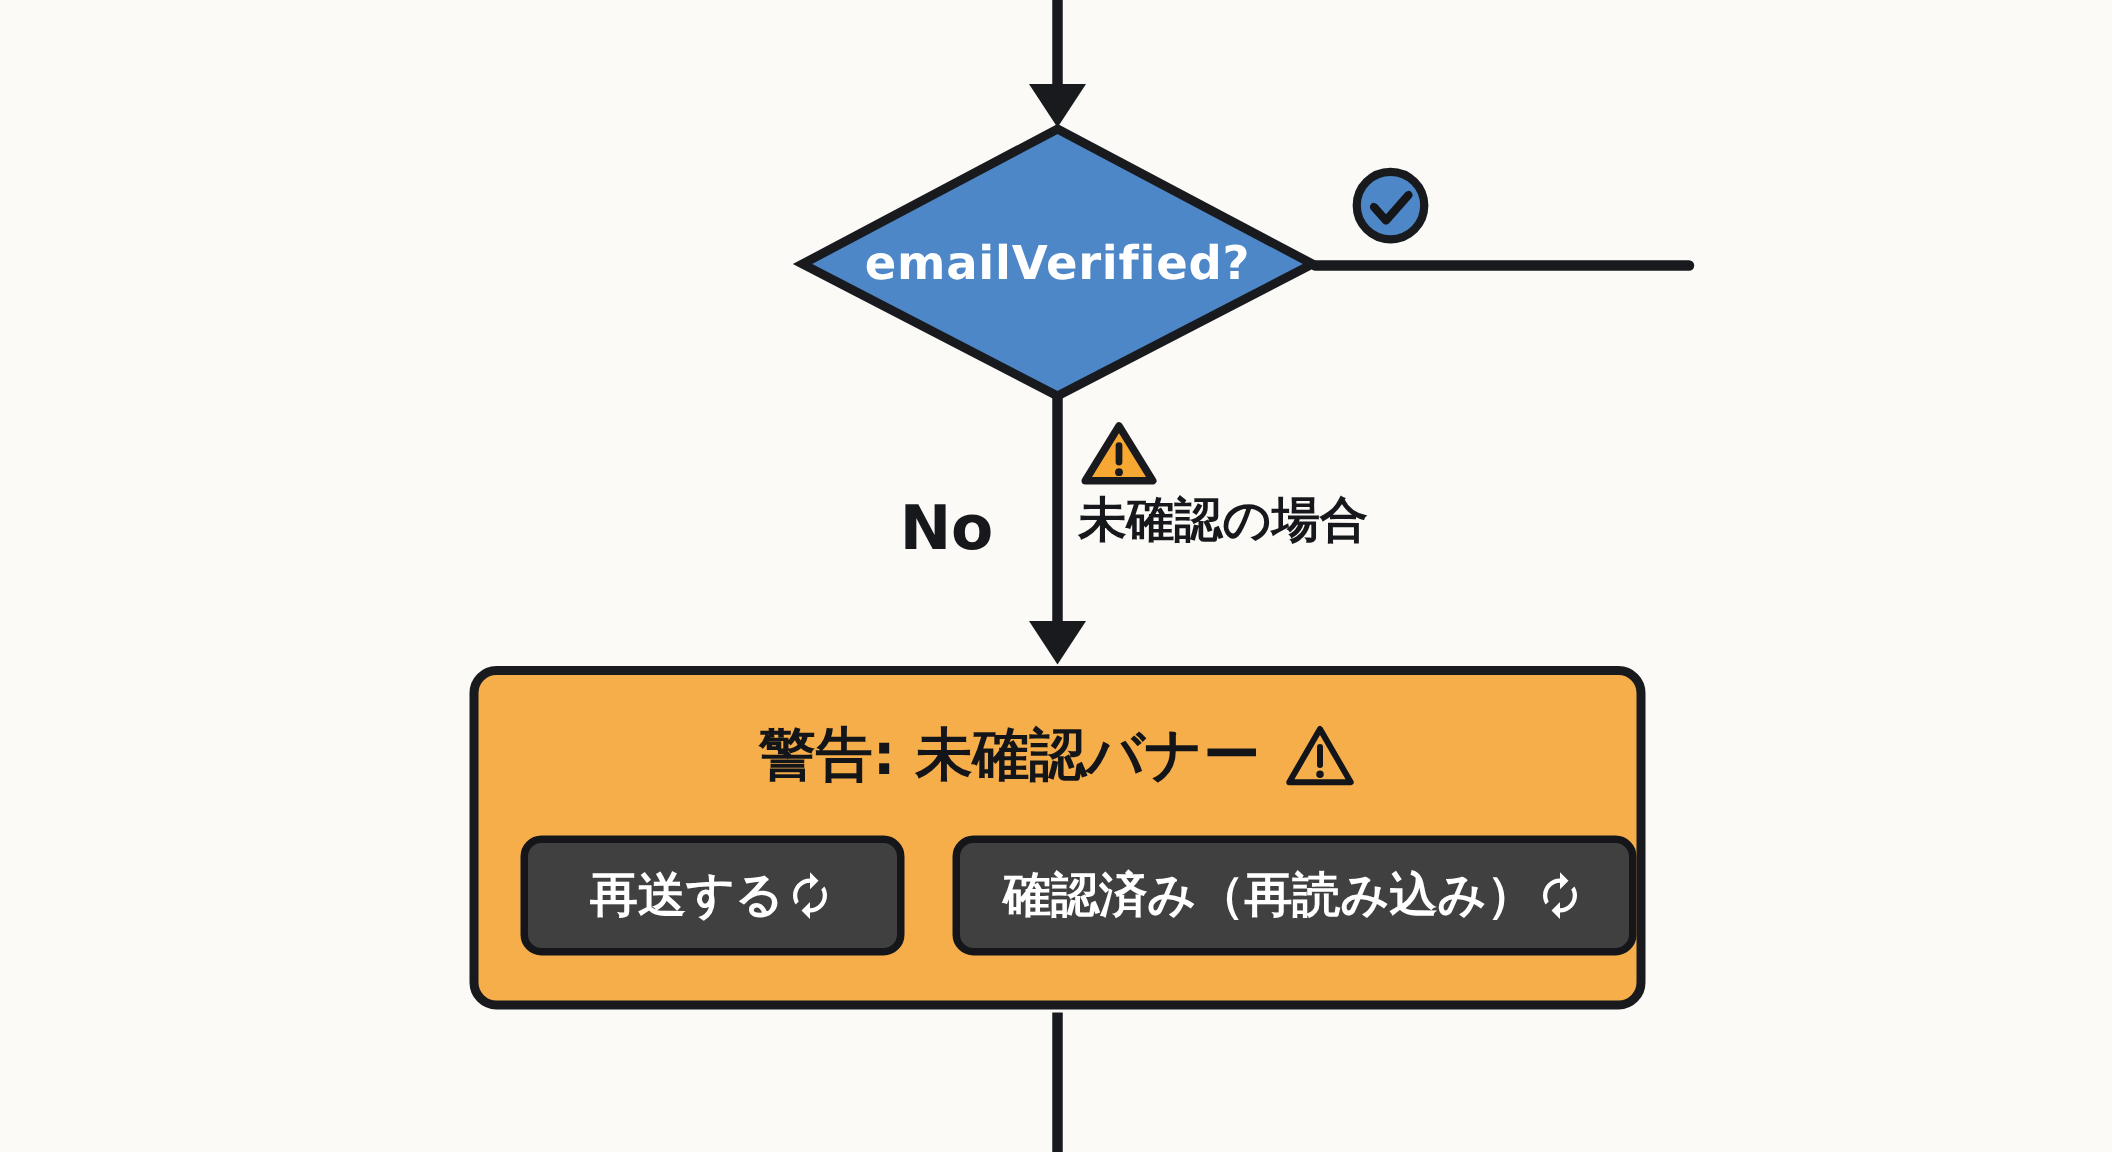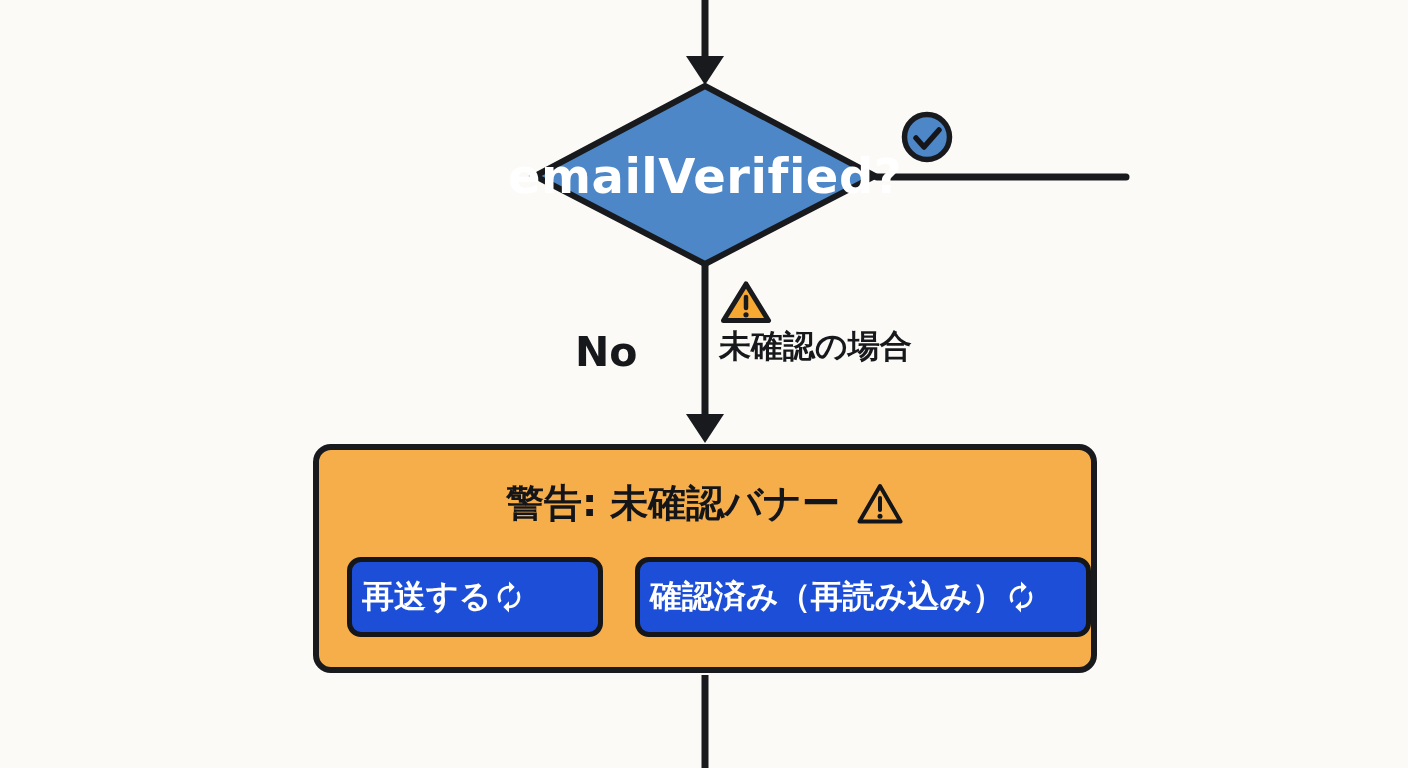--- a/index.html
+++ b/index.html
@@ -26,30 +26,30 @@
   .decision-label {
     position: absolute;
     left: 535px;
     top: 88px;
     width: 340px;
     height: 176px;
     display: flex;
     align-items: center;
     justify-content: center;
     color: #ffffff;
-    font-size: 48px;
+    font-size: 31px;
     font-weight: bold;
     letter-spacing: 0.5px;
   }
   .no-label {
     position: absolute;
     left: 575px;
     top: 328px;
     width: 112px;
-    text-align: left;
+    text-align: center;
     color: #17181c;
     font-size: 41px;
     font-weight: bold;
   }
   .no-caption {
     position: absolute;
     left: 719px;
     top: 325px;
     color: #17181c;
     font-size: 32px;
@@ -82,26 +82,26 @@
     color: #141519;
     font-size: 38px;
     font-weight: bold;
     white-space: nowrap;
   }
   .flow-button {
     position: absolute;
     box-sizing: border-box;
     top: 107px;
     height: 80px;
-    background: #1d4ed8;
+    background: #404040;
     border: 5px solid #15161a;
     border-radius: 14px;
     display: flex;
     align-items: center;
-    justify-content: flex-start;
+    justify-content: center;
     gap: 0;
     color: #ffffff;
     font-size: 32px;
     font-weight: bold;
     white-space: nowrap;
     cursor: pointer;
     padding: 0 10px;
   }
   .btn-resend  { left: 28px;  width: 256px; }
   .btn-confirm { left: 316px; width: 456px; }

